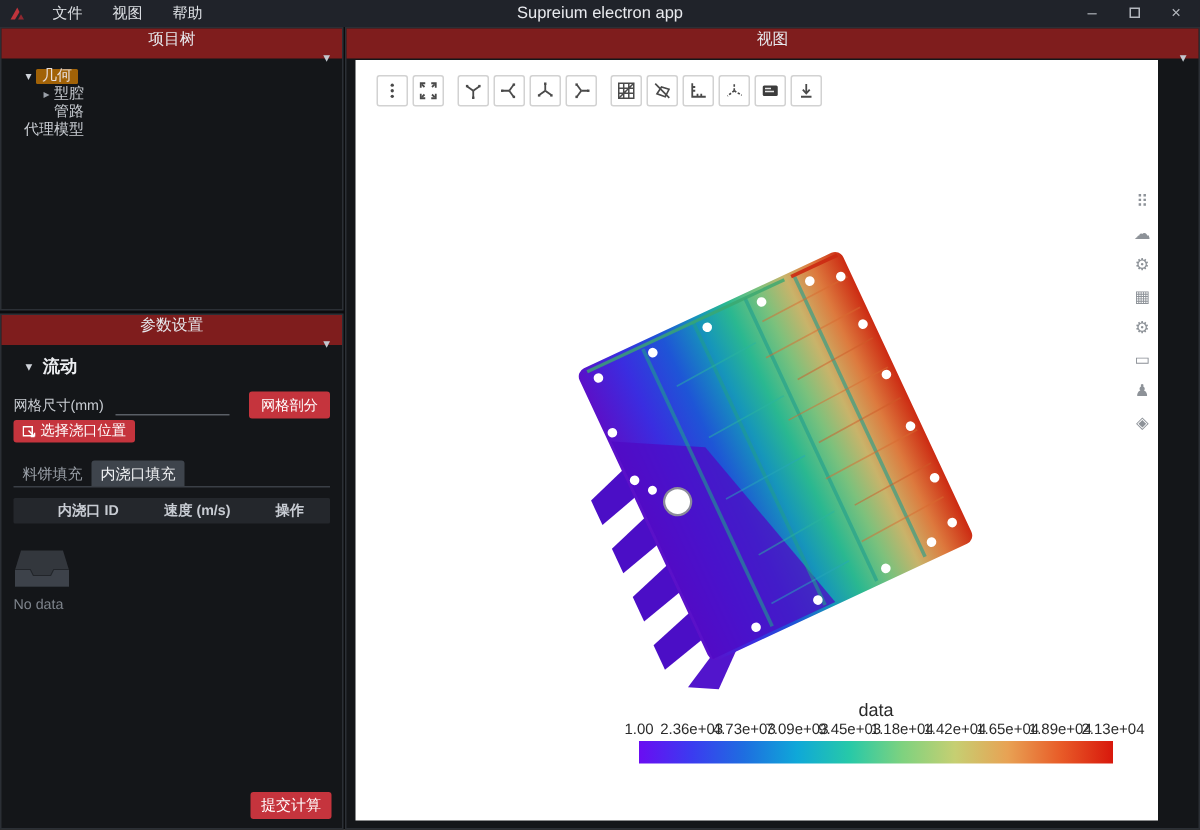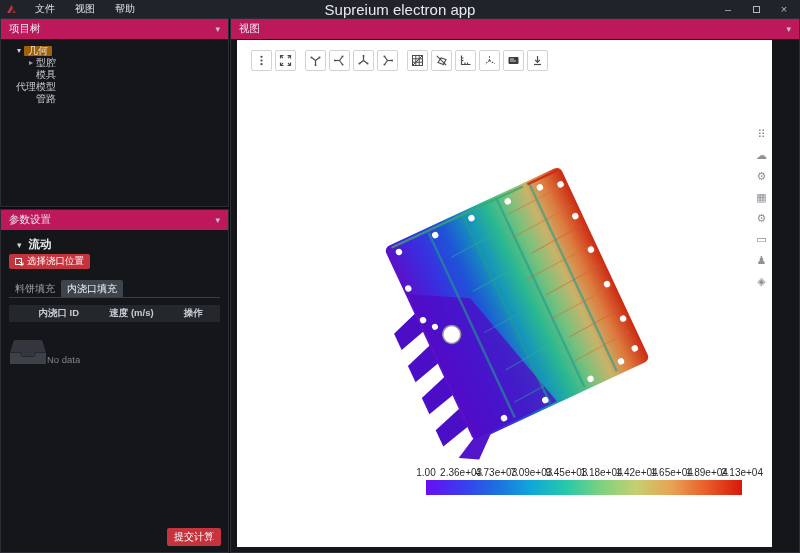--- a/index.html
+++ b/index.html
@@ -5,29 +5,29 @@
   * { margin:0; padding:0; box-sizing:border-box; }
   html,body { width:800px; height:553px; background:#0b0c0e; overflow:hidden; }
   body { font-family:"Liberation Sans","DejaVu Sans",sans-serif; color:#d6d9de; }
   .page { position:relative; width:800px; height:553px; background:#0b0c0e; }
 
   
   .titlebar { position:absolute; left:0; top:0; width:800px; height:18px;
     background:#20232a; display:flex; align-items:center; font-size:10px; color:#dfe2e6; }
   .logo { width:11px; height:11px; margin:0 8px 0 6px; display:inline-flex; }
   .menu { padding:0 10px; cursor:default; }
-  .win-title { position:absolute; left:50%; transform:translateX(-50%); color:#e8eaee; font-size:15px; }
+  .win-title { position:absolute; left:50%; transform:translateX(-50%); color:#e8eaee; font-size:11px; }
   .wc-group { position:absolute; right:2px; top:0; height:18px; display:flex; align-items:center; }
   .wc { width:28px; text-align:center; color:#b4b8be; font-size:11px; line-height:18px; }
   .wc-box { display:inline-block; width:7px; height:7px; border:1px solid #b4b8be; }
 
   
   .panel { position:absolute; background:#141619; border:1px solid #2b2f35; }
-  .panel-header { height:20px; background:#be185d; display:flex; align-items:center;
-    padding:0 8px; font-size:10.5px; color:#e6e8ec; }
+  .panel-header { height:20px; background:#7f1d1d; display:flex; align-items:center;
+    padding:0 8px; font-size:10.5px; color:#e6e8ec;flex-direction:column; }
   .panel-header .caret { margin-left:auto; color:#c2c7ce; font-size:9px; }
 
   
   .panel-tree { left:0; top:18px; width:229px; height:189px; }
   .tree { padding:5px 4px; font-size:10px; }
   .tree-row { display:flex; align-items:center; height:10px; margin-bottom:1px; line-height:10px; }
   .tree-root { padding-left:9px; font-size:11px; color:#fff; height:13px; }
   .edit-icon { margin-left:10px; display:inline-flex; }
   .tr-geo { padding-left:12px; margin-top:2px; }
   .tr-geo .caret { color:#cfd3d9; font-size:8px; margin-right:3px; }
@@ -49,21 +49,21 @@
     font-size:9.5px; font-family:inherit; display:inline-flex; align-items:center; justify-content:center; cursor:pointer; }
   .btn-mesh { position:absolute; right:0; top:0; width:54px; height:18px; }
   .btn-gate { height:15px; padding:0 6px; gap:3px; }
   .tabs { display:flex; margin-top:10px; border-bottom:1px solid #3a3f46; font-size:10px; height:18px; }
   .tab { padding:0 6px; display:flex; align-items:center; color:#9aa0a8; }
   .tab.active { background:#3e444c; color:#f2f3f5; border-radius:2px 2px 0 0; }
   .tbl-header { display:flex; margin-top:7px; background:#24272c; height:17px;
     font-size:9.5px; color:#c8ccd3; font-weight:bold; align-items:center; border-radius:1px; }
   .tbl-header .th { text-align:center; }
   .th-id { width:38%;margin-left:12px; } .th-speed { width:35%; } .th-op { width:27%; }
-  .empty-box { margin-top:17px; display:flex; flex-direction:row; align-items:flex-end; }
+  .empty-box { margin-top:17px; display:flex; flex-direction:column; align-items:flex-start; }
   .empty-text { margin-top:6px; font-size:9.5px; color:#7e848c; }
   .btn-submit { position:absolute; right:7px; bottom:6px; width:54px; height:18px; font-size:10px; }
 
   
   .panel-view { left:230px; top:18px; width:570px; height:535px; }
   .canvas { position:absolute; left:6px; top:21px; width:535px; height:507px; background:#ffffff; }
 
   .vtoolbar { position:absolute; left:14px; top:10px; display:flex; gap:3px; }
   .vbtn { width:21px; height:21px; background:#fff; border:1px solid #d2d2d2; border-radius:2px;
     display:flex; align-items:center; justify-content:center; cursor:pointer; }
@@ -114,40 +114,42 @@
     <div class="tree">
       <div class="tree-row tr-geo">
         <span class="caret">▾</span>
         <span class="tree-selected">几何</span>
       </div>
       <div class="tree-row tr-l2">
         <span class="caret">▸</span>
         <span>型腔</span>
       </div>
       <div class="tree-row tr-l2 no-caret">
-        <span>模具</span>
+        <span>管路</span>
       </div>
       <div class="tree-row tr-proxy">
         <span>代理模型</span>
-      </div>
-      <div class="tree-row tr-l2 no-caret">
-        <span>管路</span>
       </div>
     </div>
   </div>
 
   <div class="panel panel-params">
     <div class="panel-header">
       <span>参数设置</span>
       <span class="caret">▾</span>
     </div>
     <div class="params-body">
       <div class="flow-row">
         <span class="caret">▾</span>
         <span>流动</span>
+      </div>
+      <div class="mesh-row">
+        <span class="mesh-label">网格尺寸(mm)</span>
+        <input class="mesh-input" type="text" value="" style="">
+        <button class="btn-red btn-mesh">网格剖分</button>
       </div>
       <button class="btn-red btn-gate">
         <svg width="9" height="9" viewBox="0 0 9 9" fill="none" stroke="#fff" stroke-width="1">
             <rect x="0.5" y="1.5" width="6" height="6"></rect>
             <path d="M4,4 L8,8 M8,8 L8,5.5 M8,8 L5.5,8"></path>
           </svg>
         <span>选择浇口位置</span>
       </button>
       <div class="tabs">
         <span class="tab">料饼填充</span>
@@ -363,20 +365,21 @@
               <circle cx="70" cy="96" r="3.2"></circle>
             <circle cx="-92" cy="-60" r="3.2"></circle>
               <circle cx="-92" cy="-25" r="3.2"></circle>
           </g>
           <circle cx="-72" cy="0" r="9" fill="#ffffff" stroke="#8c8c9a" stroke-width="1.5"></circle>
           <circle cx="-84" cy="-14" r="3" fill="#ffffff"></circle>
         </g>
       </svg>
 
       <div class="colorbar-wrap">
+        <div class="cb-title">data</div>
         <div class="cb-ticks">
             <span style="left: 0%;">1.00</span>
             <span style="left: 11.1111%;">2.36e+03</span>
             <span style="left: 22.2222%;">4.73e+03</span>
             <span style="left: 33.3333%;">7.09e+03</span>
             <span style="left: 44.4444%;">9.45e+03</span>
             <span style="left: 55.5556%;">1.18e+04</span>
             <span style="left: 66.6667%;">1.42e+04</span>
             <span style="left: 77.7778%;">1.65e+04</span>
             <span style="left: 88.8889%;">1.89e+04</span>

